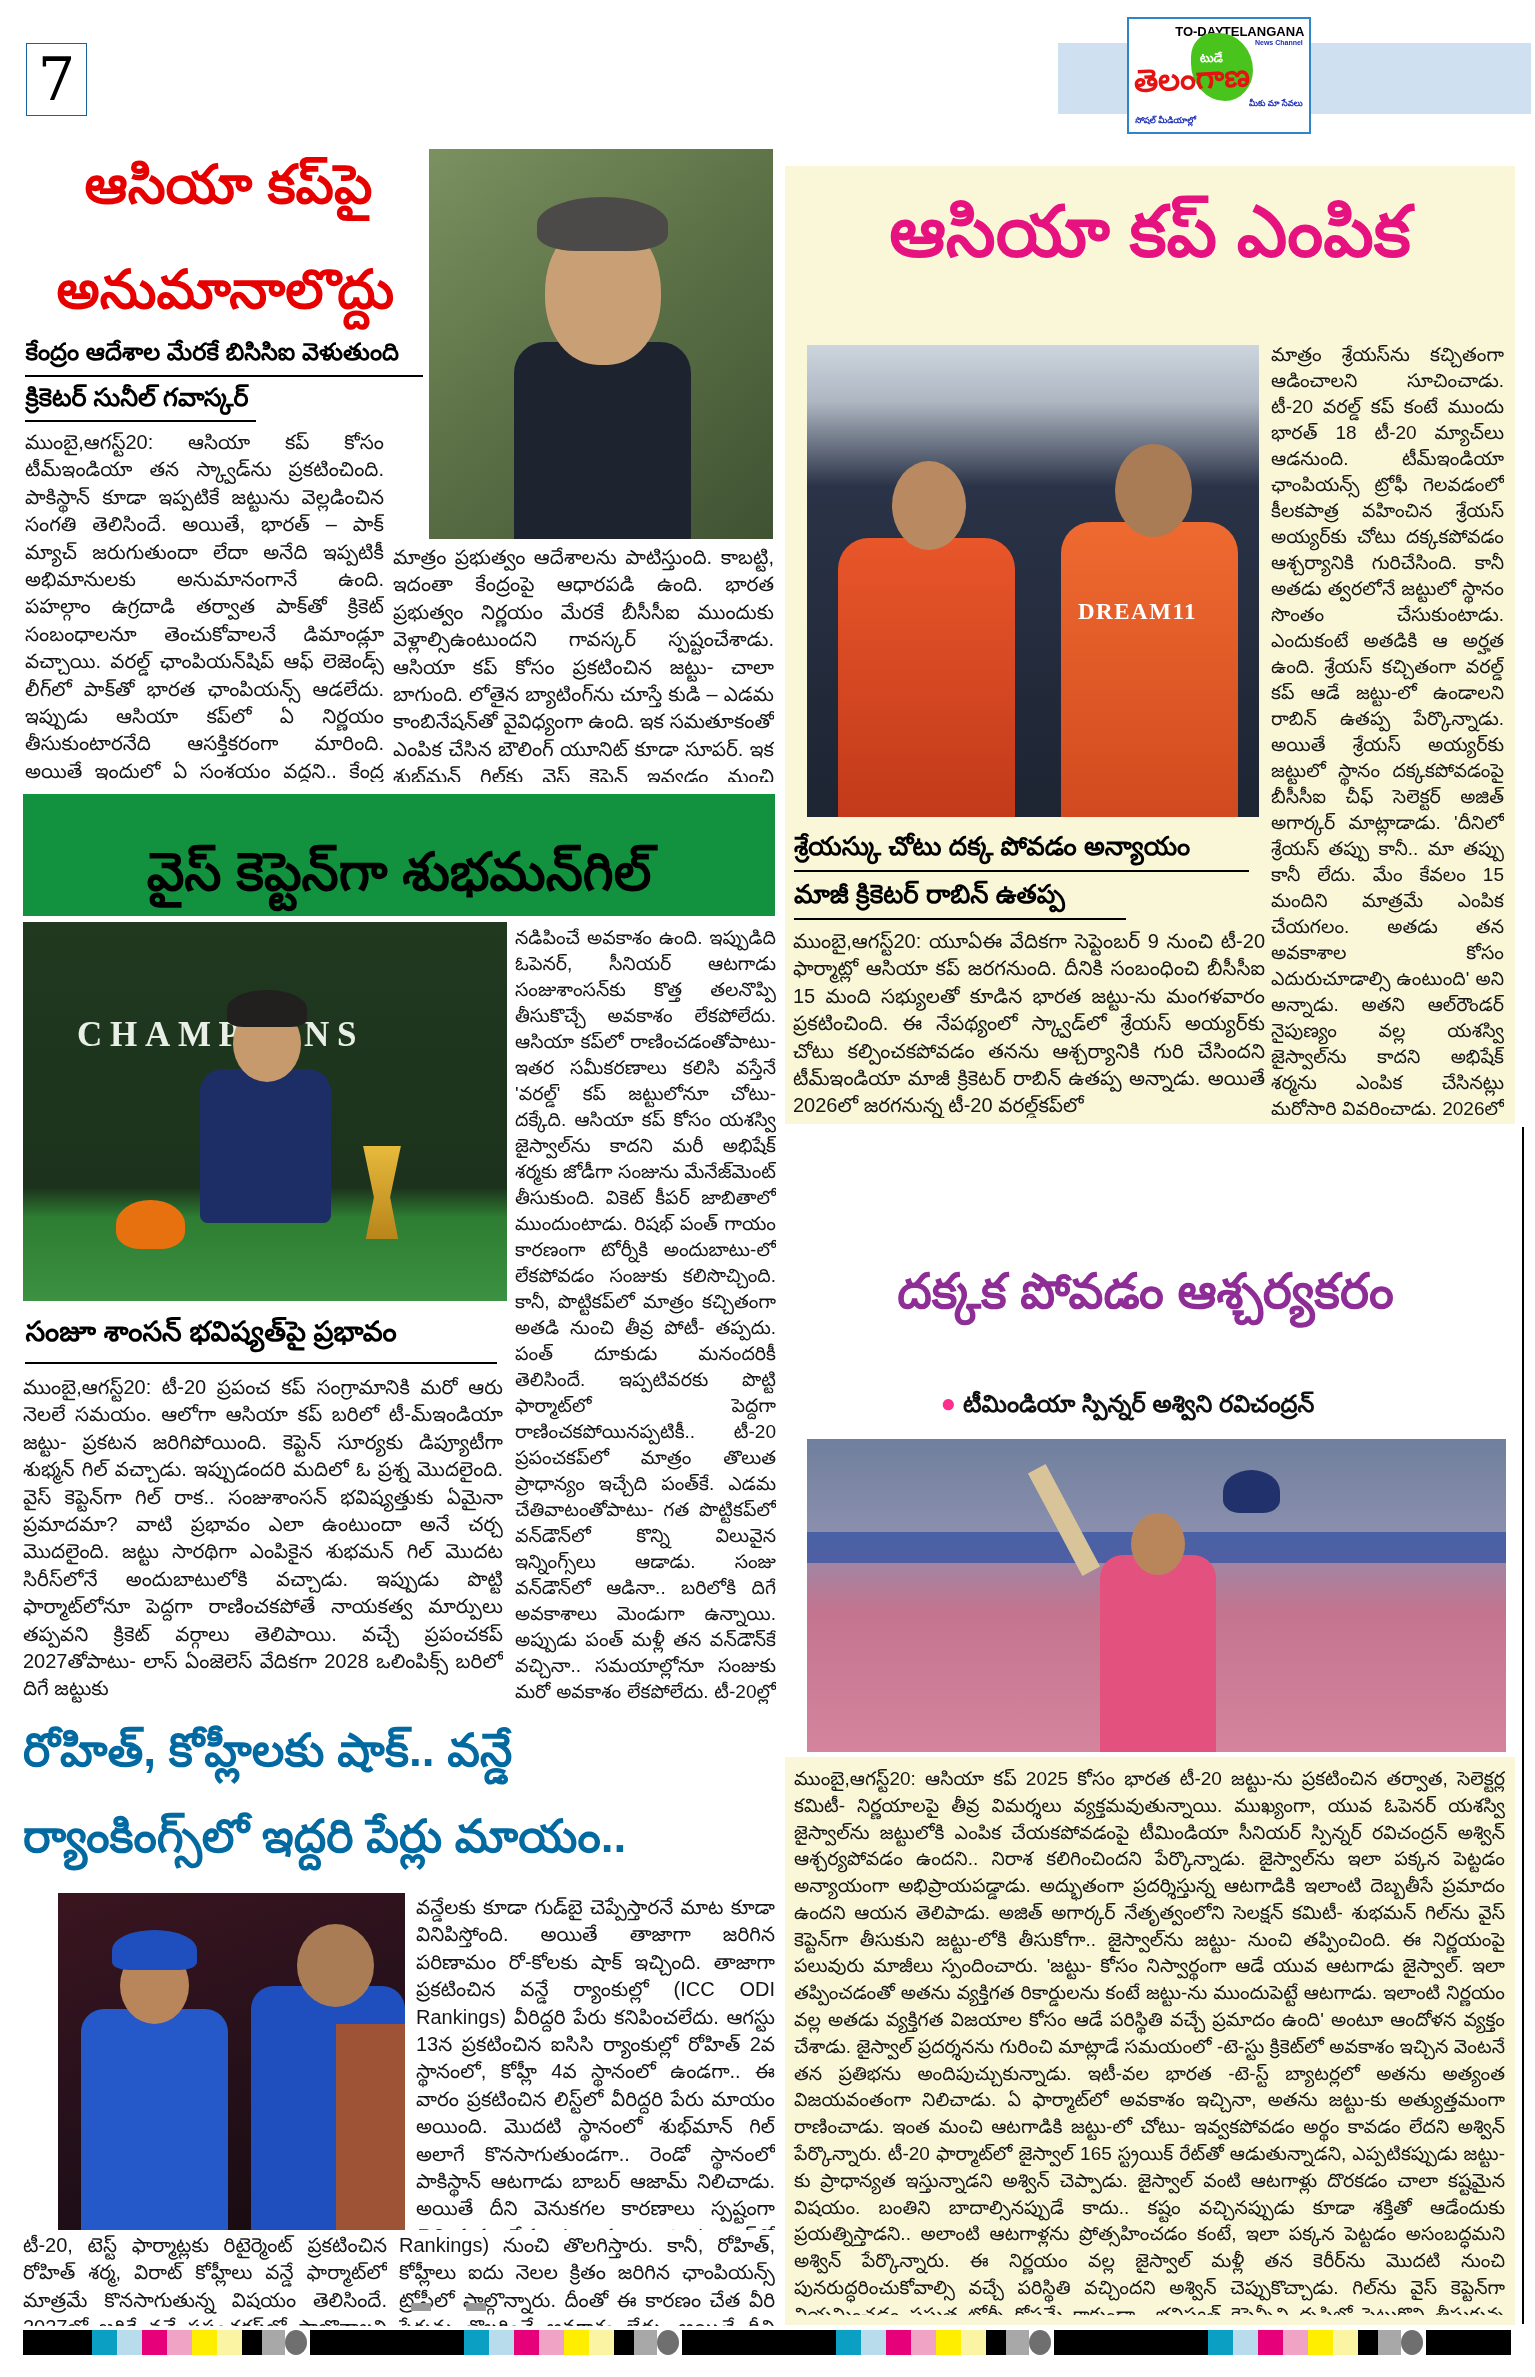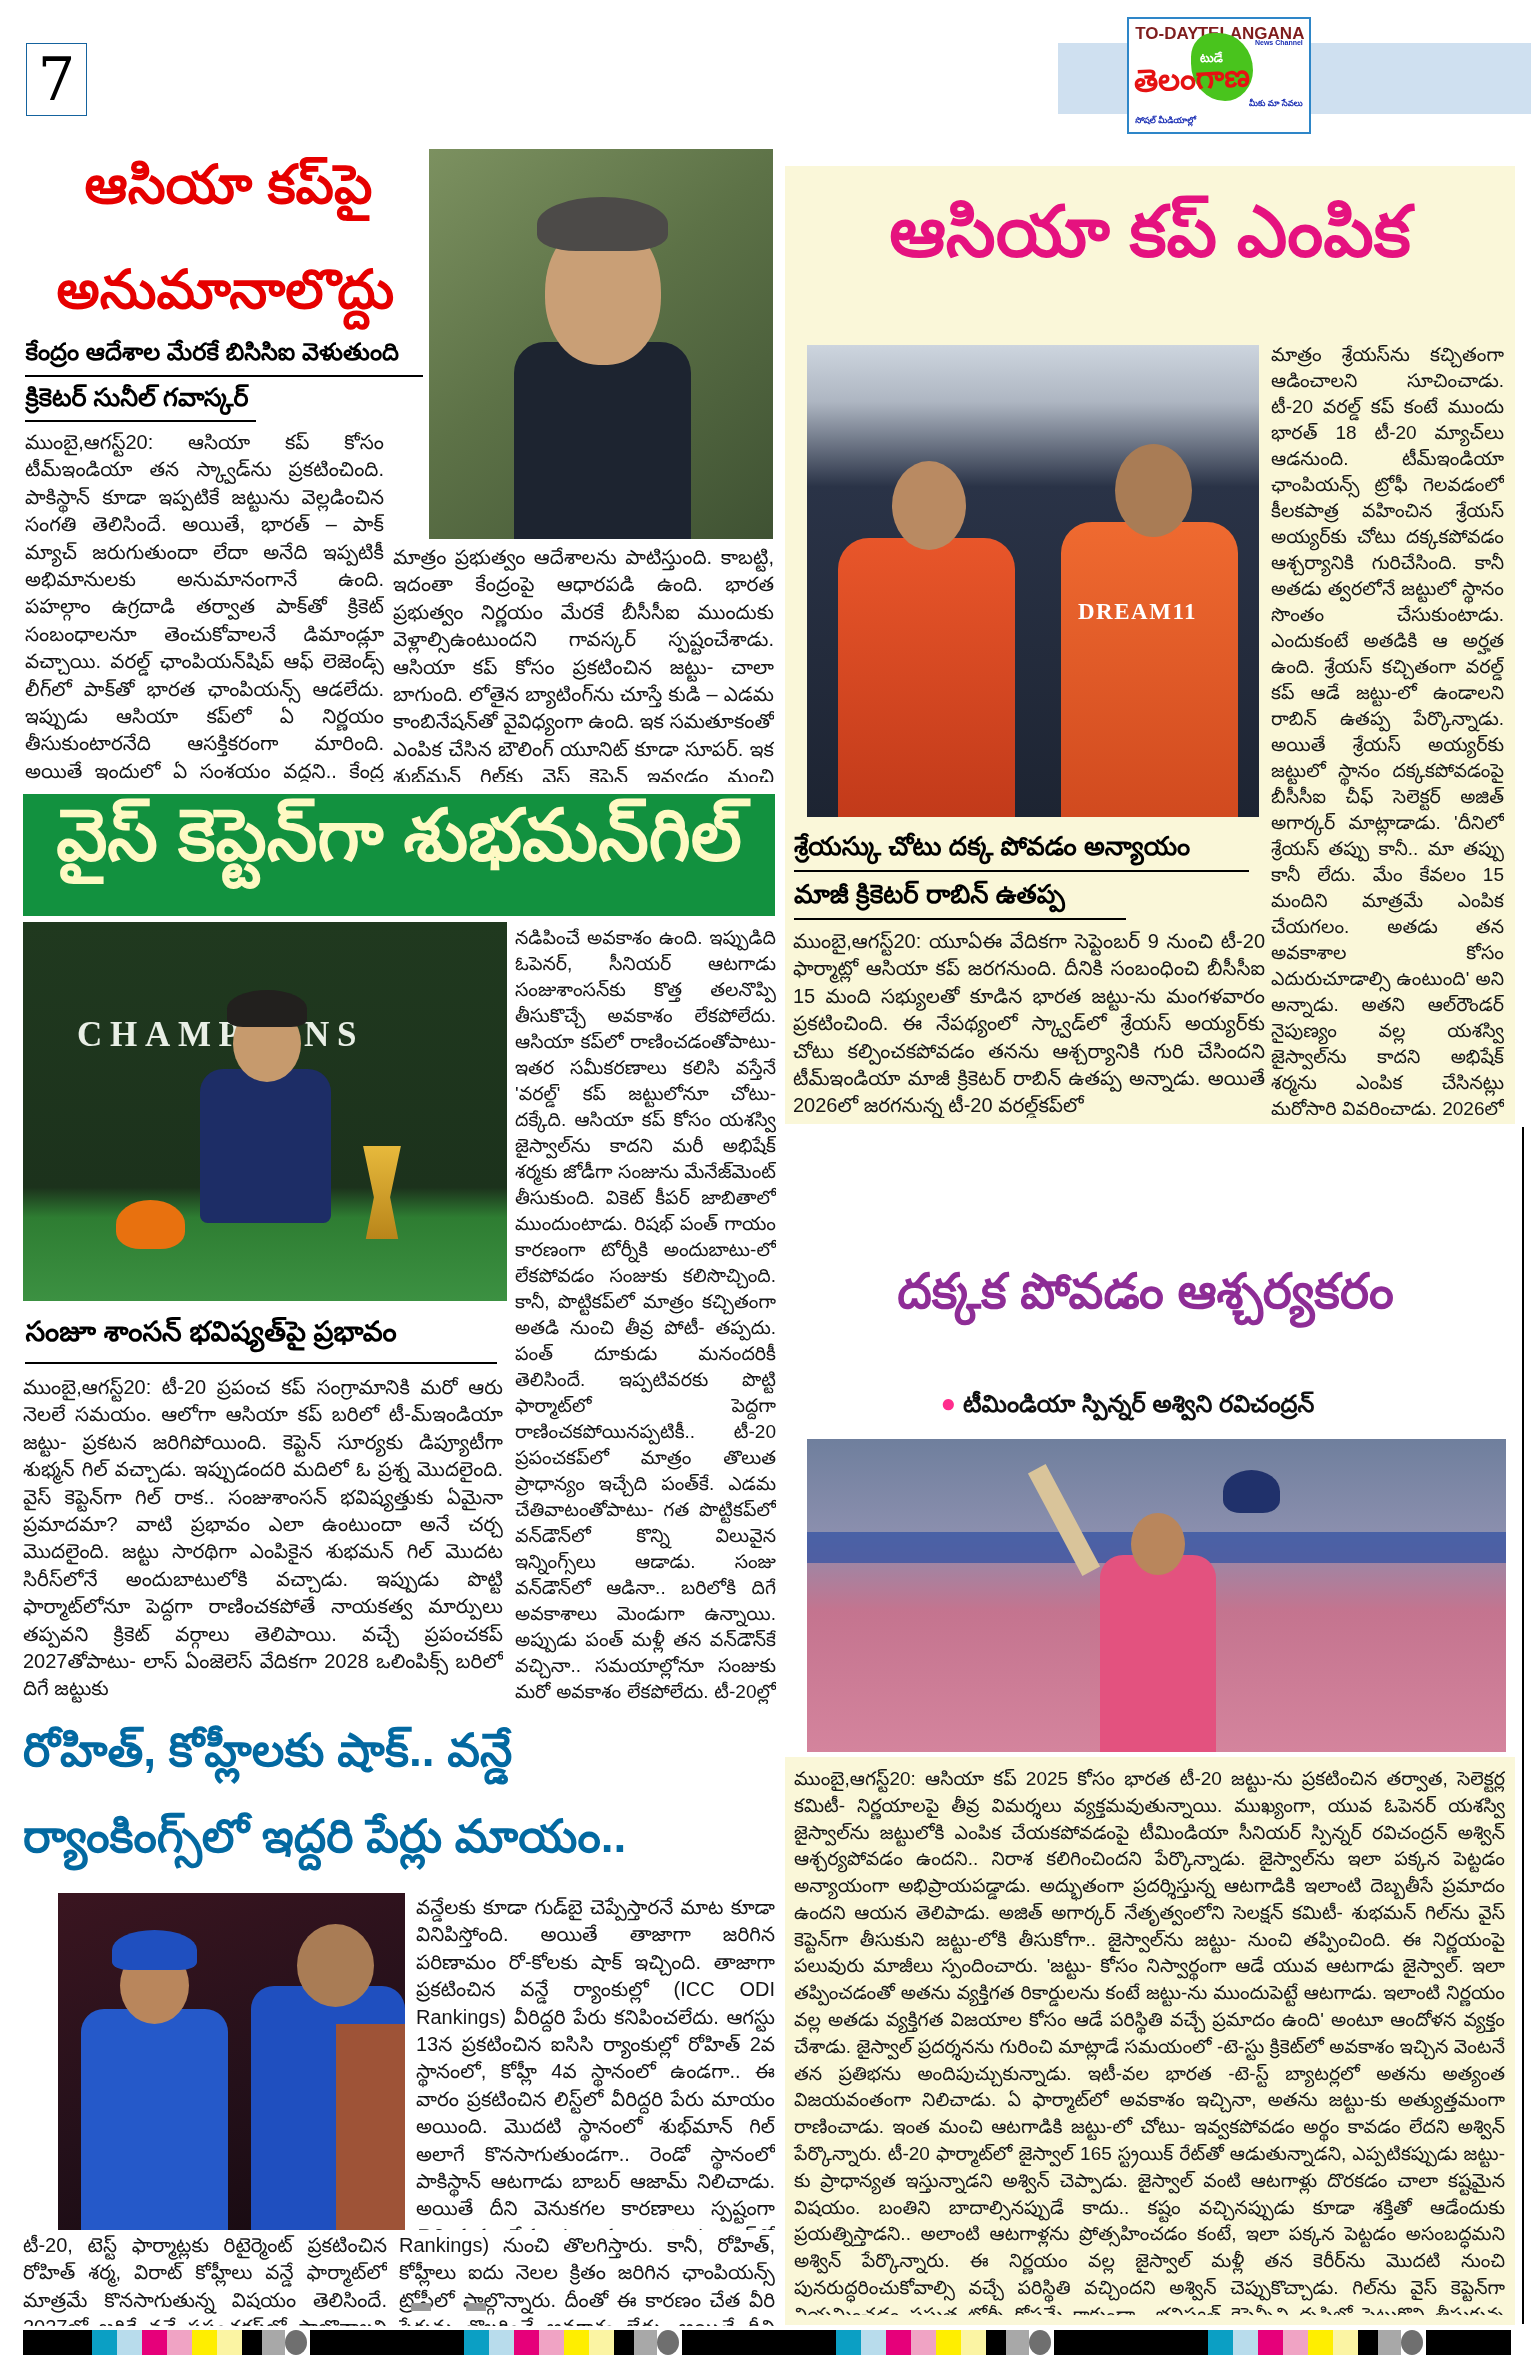--- a/index.html
+++ b/index.html
@@ -9,34 +9,34 @@
   
   .pagenum{background:#fff;border:1.5px solid #15639e;display:flex;align-items:center;justify-content:center;
            font-family:"DejaVu Serif","Liberation Serif",serif;font-size:59px;color:#000;}
   .bluebar{background:#1b75bc;}
   .date-txt{color:#fff;font-weight:bold;font-size:29px;white-space:nowrap;}
   .bar-div{background:rgba(255,255,255,.55);width:1.5px;}
   .masthead{color:#e7f0fa;font-family:"DejaVu Serif","Liberation Serif",serif;font-size:45px;
             letter-spacing:5.4px;white-space:nowrap;}
   .lightband{background:#cfe0f0;}
   .logobox{background:#fff;border:2.3px solid #2e86c8;overflow:hidden;}
-  .logo-top{font-weight:bold;color:#7f1d1d;font-size:17px;}
+  .logo-top{font-weight:bold;color:#000000;font-size:13px;margin-left:40px;}
   .logo-sub{color:#1b2fb4;font-size:7px;font-weight:bold;}
   .logo-map{background:#49c41d;border-radius:35% 55% 45% 55%;}
   .logo-script{color:#e51212;font-weight:bold;font-size:31px;white-space:nowrap;transform:rotate(-3deg);}
   .logo-small{color:#1b2fb4;font-size:8.5px;font-weight:bold;white-space:nowrap;}
   
   .body-text{font-size:20px;line-height:1.37;text-align:justify;overflow:hidden;color:#151515;}
   .subhead{font-weight:bold;font-size:24px;color:#000;white-space:nowrap;overflow:hidden;}
   .rule{background:#000;}
   .headline-red{color:#e60000;font-weight:bold;font-size:54px;text-align:center;white-space:nowrap;overflow:hidden;}
   .headline-pinkdeep{color:#e5127f;font-weight:bold;font-size:71px;text-align:center;white-space:nowrap;overflow:hidden;}
   .headline-pink{color:#0369a1;font-weight:bold;font-size:46px;text-align:left;white-space:nowrap;overflow:hidden;}
   .headline-purple{color:#8e2d96;font-weight:bold;font-size:49px;text-align:center;white-space:nowrap;overflow:hidden;}
-  .banner-green{background:#12913f;color:#fef9c3;font-weight:bold;font-size:72px;display:flex;align-items:flex-start;
+  .banner-green{background:#12913f;color:#000000;font-weight:bold;font-size:53px;display:flex;align-items:flex-end;
                 justify-content:center;white-space:nowrap;overflow:hidden;}
   .panel-yellow{background:#faf7d9;}
   
   .photo{overflow:hidden;}
   .ph-shape{position:absolute;}
   .photo-text{position:absolute;color:#fff;font-weight:bold;letter-spacing:4.6px;font-family:Liberation Serif, serif;}
   
   .bars{display:flex;align-items:stretch;overflow:hidden;}
   .bars div{height:100%;}
   .b-k{background:#000;} .b-c{background:#0b9fc4;} .b-lb{background:#b8dcec;}

